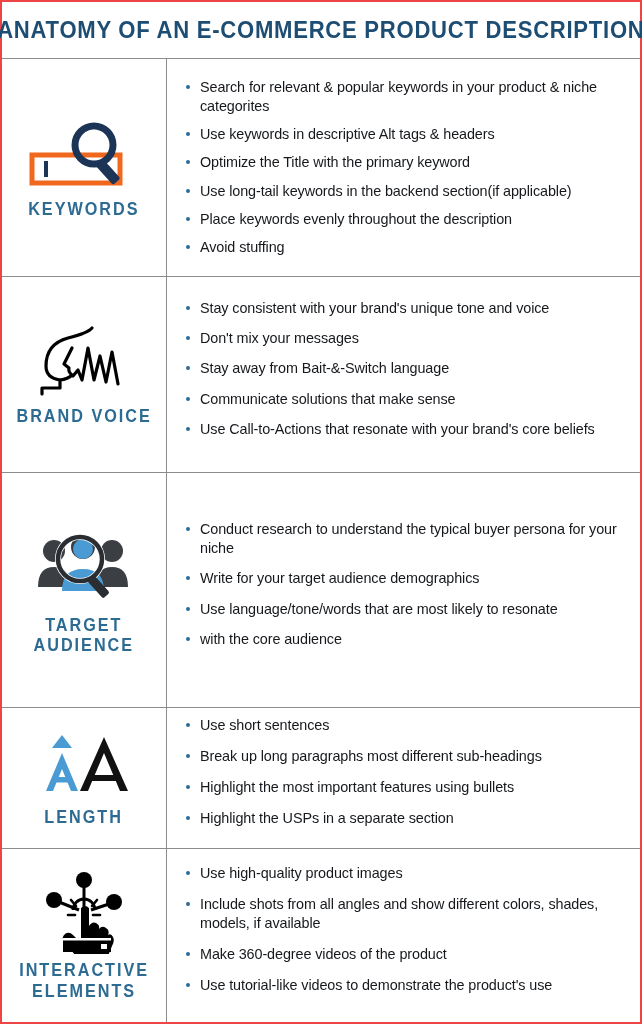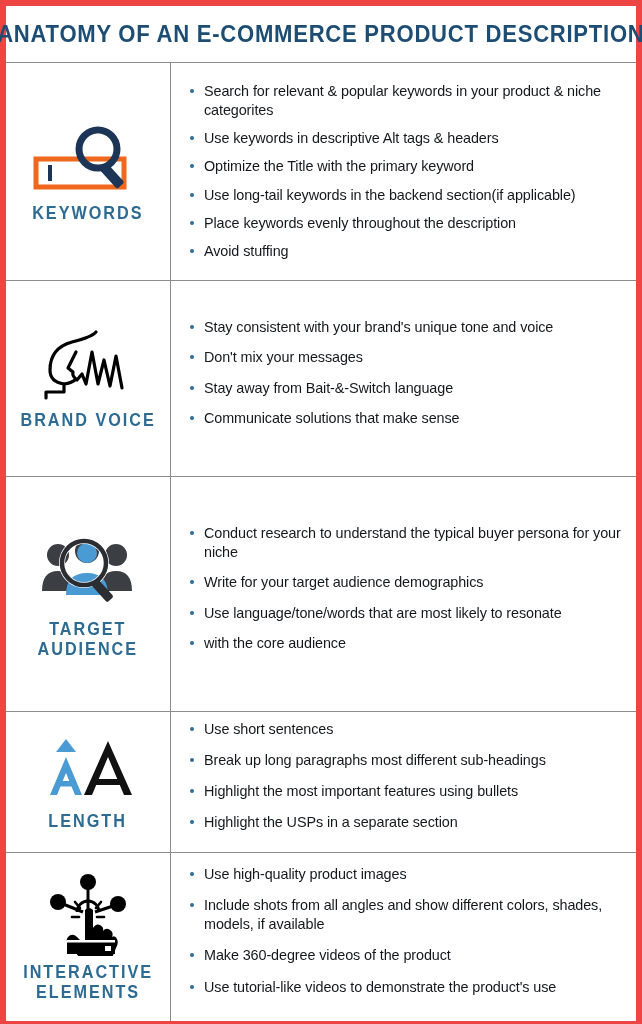--- a/index.html
+++ b/index.html
@@ -9,21 +9,21 @@
     height: 1024px;
     background: #ffffff;
     font-family: "Liberation Sans", sans-serif;
     overflow: hidden;
   }
 
   .infographic {
     width: 642px;
     height: 1024px;
     background: #ffffff;
-    border: 6px solid #ef4444;
+    border: 2px solid #ef4444;
     display: flex;
     flex-direction: column;
   }
 
   
   .header {
     height: 57px;
     flex: 0 0 57px;
     border-bottom: 1px solid #8c8c8c;
     display: flex;
@@ -170,20 +170,21 @@
           </svg>
         </div>
         <div class="icon-label">BRAND VOICE</div>
       </div>
       <div class="cell-list">
         <ul class="bullets">
           <li>Stay consistent with your brand's unique tone and voice</li>
           <li>Don't mix your messages</li>
           <li>Stay away from Bait-&amp;-Switch language</li>
           <li>Communicate solutions that make sense</li>
+          <li>Use Call-to-Actions that resonate with your brand's core beliefs</li>
         </ul>
       </div>
     </div>
 
     <div class="row row-audience">
       <div class="cell-icon">
         <div class="icon-art">
           <svg width="104" height="84" viewBox="0 0 104 84">
 
             <circle cx="22" cy="26" r="11" fill="#3b3f43"></circle>

